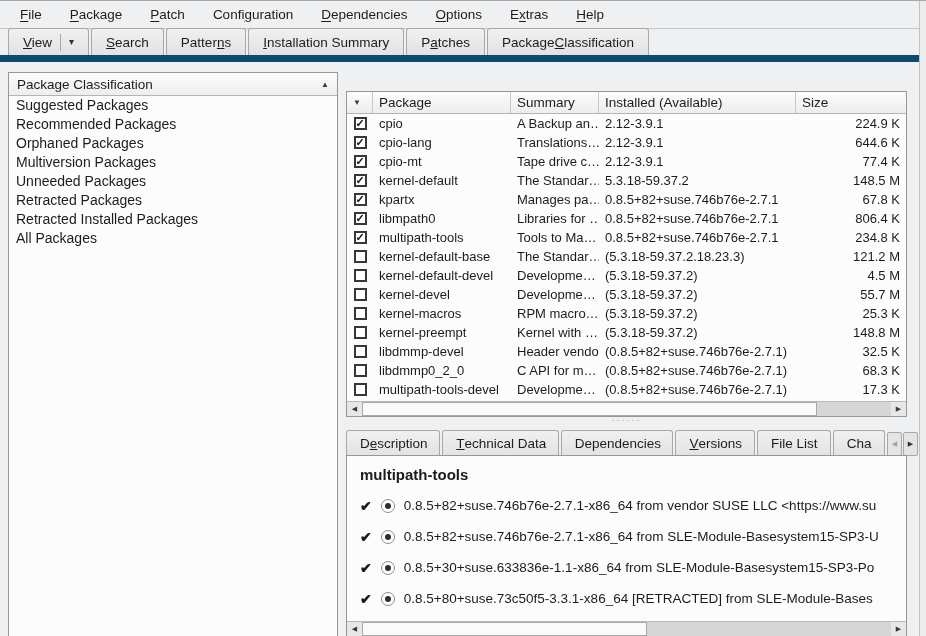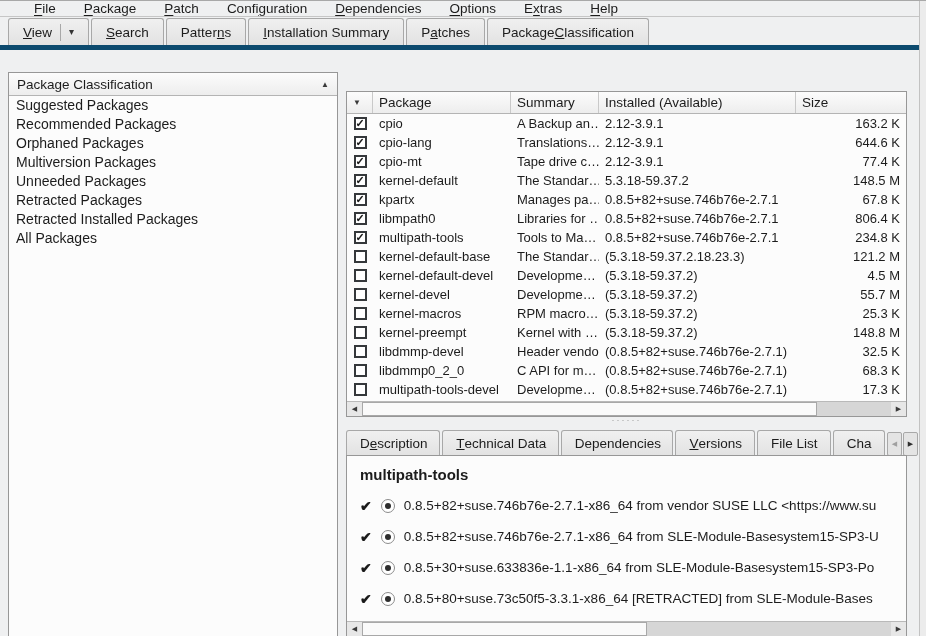--- a/index.html
+++ b/index.html
@@ -15,30 +15,30 @@
     background:var(--window-bg);
     font-family:"Liberation Sans", sans-serif;
     font-size:13px;color:#1c1c1c;
     position:relative;
   }
   .window{position:absolute;inset:0;border-top:1px solid #a8a8a8;}
   .win-edge{position:absolute;left:919px;top:0;width:7px;height:636px;background:#ececec;border-left:1px solid #c2c2c2;}
 
   
   .menubar{
-    display:flex;align-items:center;height:16px;padding:0 20px;
+    display:flex;align-items:center;height:28px;padding:0 6px;
     background:var(--window-bg);border-bottom:1px solid #c6c6c6;
   }
   .menu-item{padding:4px 14px;cursor:default;font-size:13.5px;}
   .menu-item u{text-underline-offset:2px;}
 
   
   .tabbar{
     position:relative;height:33px;display:flex;align-items:flex-end;
-    padding-left:8px;border-bottom:5px solid #0c4a6e;background:var(--window-bg);
+    padding-left:8px;border-bottom:7px solid #0c4a6e;background:var(--window-bg);
   }
   .tabgroup{display:contents;}
   .tab{
     display:flex;align-items:center;height:27px;padding:0 14px;
     background:linear-gradient(#f0f0f0,#e2e2e2);
     border:1px solid #a8a8a8;border-bottom:none;
     border-top-left-radius:3px;border-top-right-radius:3px;
     margin-right:2px;font-size:13.5px;white-space:nowrap;cursor:default;
   }
   .viewtab{gap:8px;}
@@ -242,21 +242,21 @@
 
     <div class="trow">
           <div class="td td-status">
             <span class="checkbox" data-checked="on">
               <span class="tick">✓</span>
             </span>
           </div>
           <div class="td td-name">cpio</div>
           <div class="td td-sum">A Backup an…</div>
           <div class="td td-inst">2.12-3.9.1</div>
-          <div class="td td-size">163.2 K</div>
+          <div class="td td-size">224.9 K</div>
         </div>
         <div class="trow">
           <div class="td td-status">
             <span class="checkbox" data-checked="on">
               <span class="tick">✓</span>
             </span>
           </div>
           <div class="td td-name">cpio-lang</div>
           <div class="td td-sum">Translations…</div>
           <div class="td td-inst">2.12-3.9.1</div>

